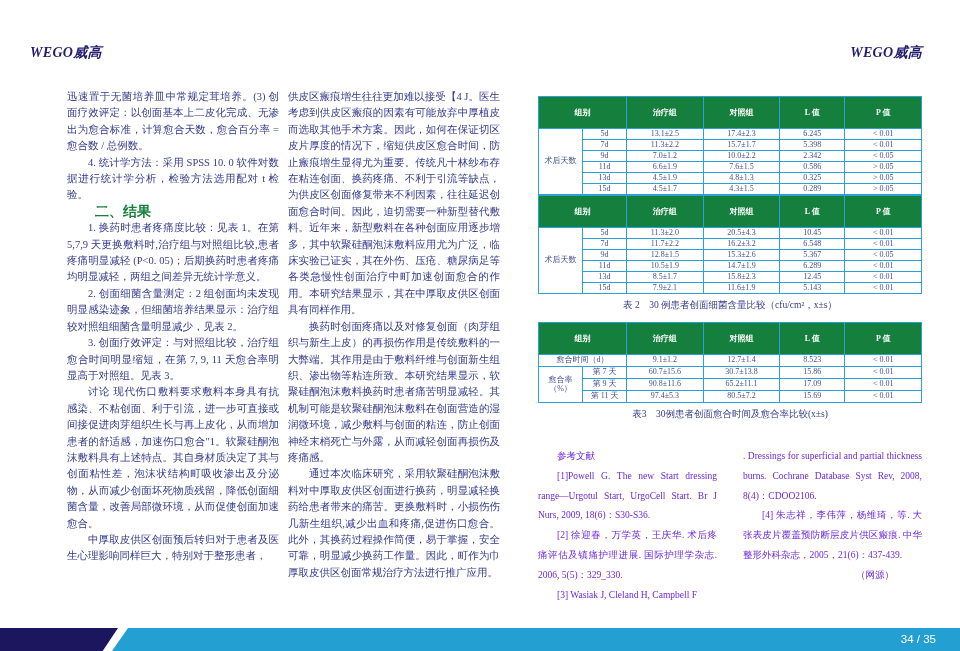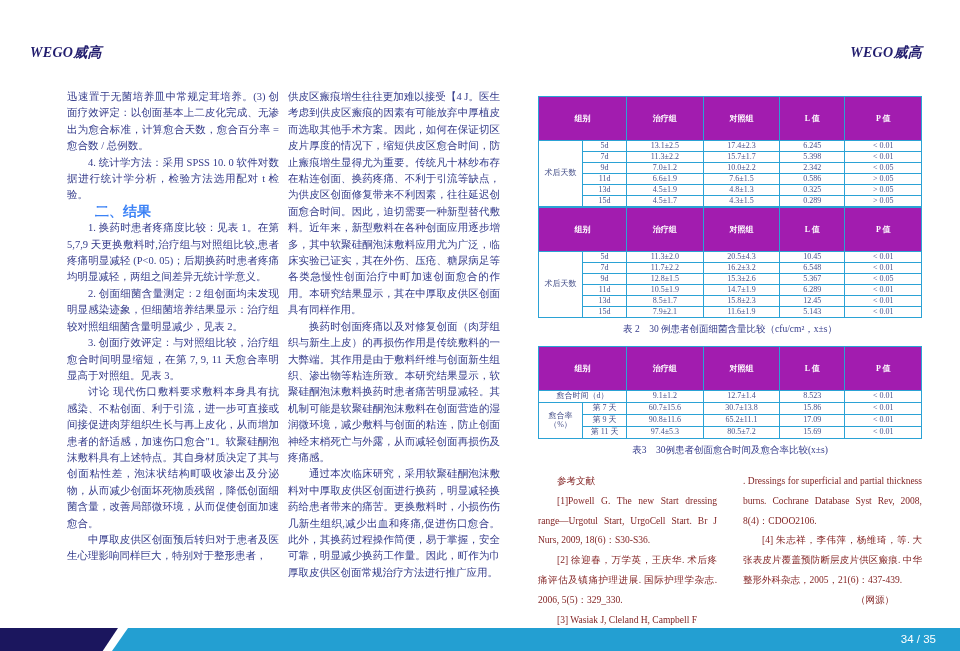--- a/index.html
+++ b/index.html
@@ -10,37 +10,37 @@
   .logo { position:absolute; top:44px; font-style:italic; font-weight:bold;
     font-size:14px; color:#221d6e; letter-spacing:0.3px; white-space:nowrap; }
   .logo.left  { left:30px; }
   .logo.right { right:38px; }
 
   
   .left-page { position:absolute; left:67px; top:89px; width:434px; display:flex; gap:9px; }
   .col { width:212px; color:#333a8a; font-size:10.5px; line-height:16.4px; text-align:justify; }
   .col p { margin:0; text-align:justify; text-justify:inter-ideograph; }
   .col p.ind { text-indent:21px; }
-  .sec-heading { font-weight:bold; font-size:14px; color:#3b82f6;
+  .sec-heading { font-weight:bold; font-size:14px; color:#15803d;
     margin:7px 0 7px 0; padding-left:28px; text-indent:0;font-family:Liberation Mono, monospace; }
 
   
   .right-page { position:absolute; left:538px; top:96px; width:384px; }
   table.t { width:100%; border-collapse:collapse; table-layout:fixed; }
-  table.t th { background:#a21caf; color:#fff; font-weight:bold; font-size:8px;
-    height:21px; border:1px solid #2ba2d5; padding:16px; text-align:center; }
+  table.t th { background:#15803d; color:#fff; font-weight:bold; font-size:8px;
+    height:21px; border:1px solid #2ba2d5; padding:10px; text-align:center; }
   table.t td { font-size:8px; color:#46508a; text-align:center; height:11px;
     border:1px solid #2ba2d5; padding:0 1px; line-height:1.05; background:#fff; }
   table.t td.lab { color:#46508a; }
   table.t3 td { height:12px; }
   .cap { font-size:9.5px; color:#333a8a; text-align:center; margin:5px 0 10px 0; }
   .cap.last { margin-bottom:12px; }
 
   
-  .refs { margin-top:15px; display:flex; gap:26px; color:#7f1d1d; }
+  .refs { margin-top:26px; display:flex; gap:26px; color:#6d28d9; }
   .ref-col { width:186px; font-size:9.5px; line-height:19.8px; text-align:justify; }
   .ref-col p { margin:0; }
   .ref-col p.ind { text-indent:19px; }
   .ref-title { text-indent:19px; }
   .source-note { margin-top:13px; text-align:right; padding-right:28px; }
 
   
   .bar-blue { position:absolute; left:112px; top:628px; width:848px; height:23px;
     background:#239fd2; clip-path:polygon(16px 0,100% 0,100% 100%,0 100%); }
   .bar-navy { position:absolute; left:0; top:628px; width:118px; height:23px;

